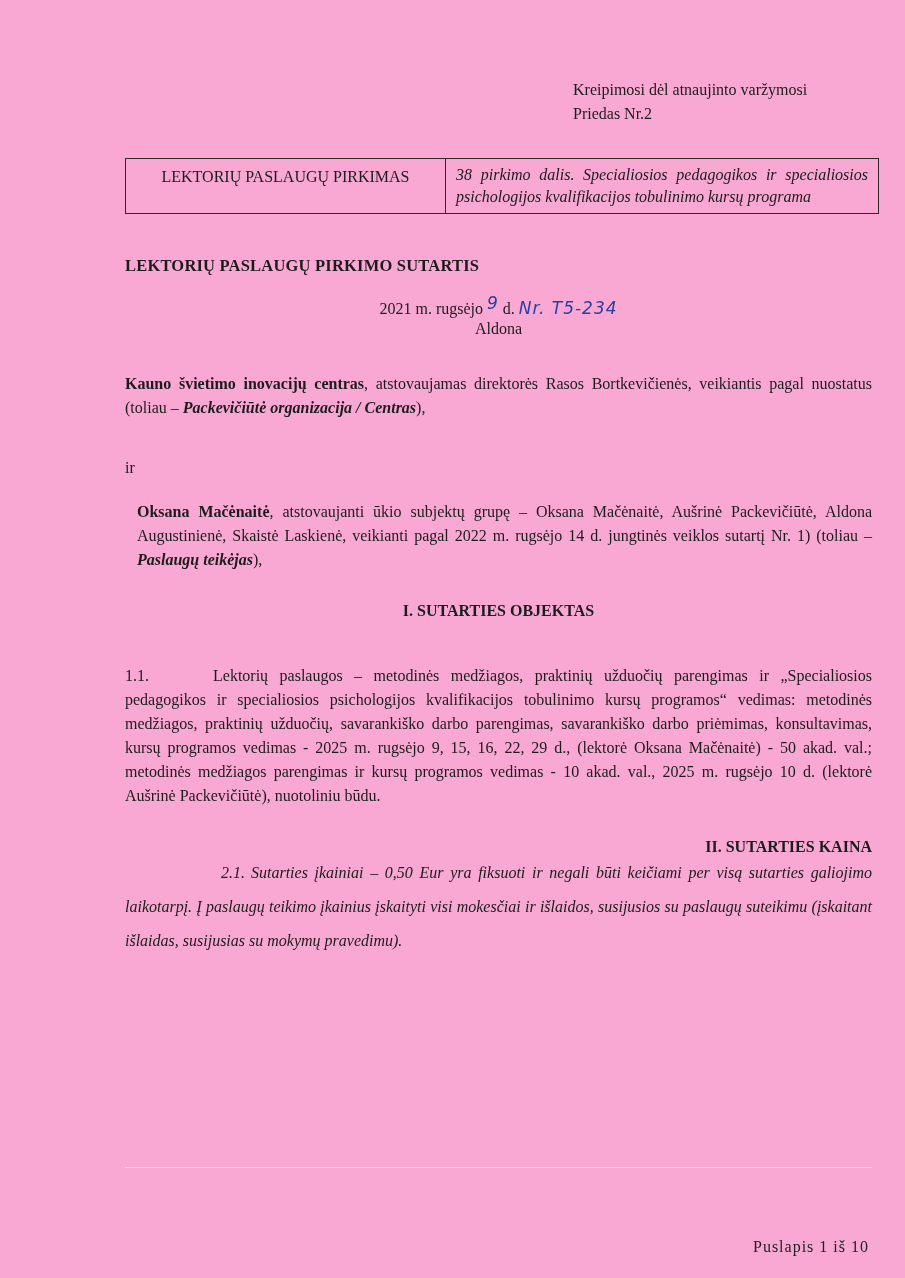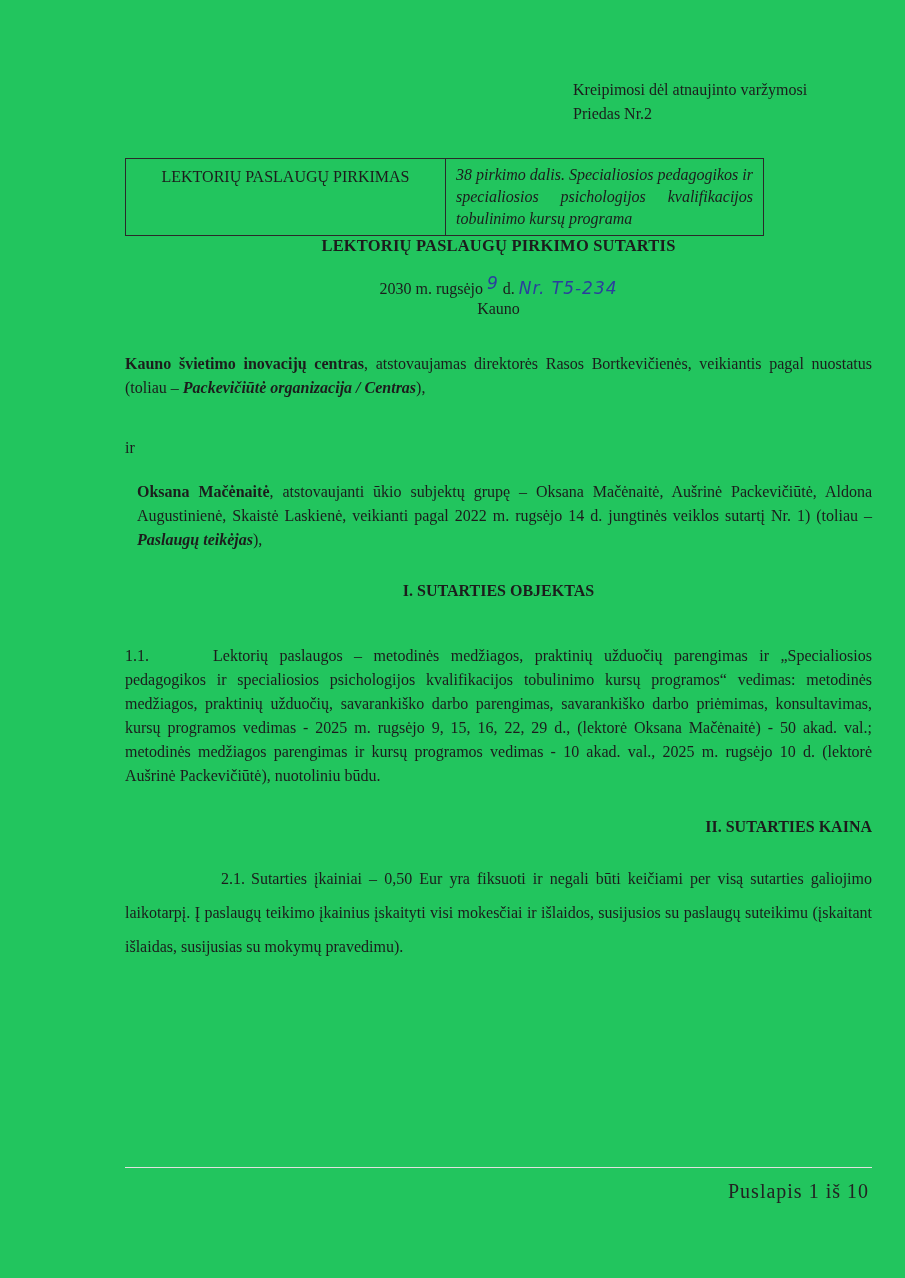--- a/index.html
+++ b/index.html
@@ -2,57 +2,58 @@
 <html><head>
 <meta charset="utf-8">
 <style>
   * { margin: 0; padding: 0; box-sizing: border-box; }
   html, body { background: #ffffff; }
   .page {
     position: relative;
     width: 905px;
     height: 1278px;
     margin: 0 auto;
-    background: #22c55e;
+    background: #f9a8d4;
     color: #1c1c1c;
     font-family: "Liberation Serif", serif;
     font-size: 16px;
     overflow: hidden;
   }
   .content { position: absolute; left: 125px; right: 33px; top: 0; }
 
   .doc-header {
     margin-top: 78px;
     margin-left: 448px;
     line-height: 24px;
   }
 
   .ref-table {
     margin-top: 32px;
-    width: 639px;
+    width: 754px;
     border-collapse: collapse;
   }
   .ref-table td {
     border: 1.5px solid #2a2a2a;
     vertical-align: top;
     padding: 5px 10px;
     line-height: 22px;
   }
   .ref-table .cell-left {
     width: 320px;
     text-align: center;
     padding-top: 7px;
   }
   .ref-table .cell-right {
     font-style: italic;
     text-align: justify;
   }
 
   .doc-title {
-    text-align: center;
+    margin-top: 42px;
+    text-align: left;
     font-weight: bold;
     font-size: 16.5px;
     letter-spacing: 0.2px;
   }
   .date-line {
     margin-top: 22px;
     text-align: center;
   }
   .handwriting {
     color: #2b3e9e;
@@ -81,38 +82,38 @@
     font-size: 16px;
   }
   .heading-1 { margin-top: 30px; }
   .clause-11 { margin-top: 44px; }
   .clause-num {
     display: inline-block;
     width: 88px;
   }
   .heading-2 { margin-top: 30px; text-align: right; }
   .clause-21 {
-    margin-top: 26px;
     line-height: 34px;
     text-indent: 48px;
+    font-style: italic;
   }
   .clause-21 .clause-num { width: auto; margin-right: 6px; }
 
   .footer-rule {
     position: absolute;
     left: 125px;
     right: 33px;
     top: 1167px;
     border-top: 1px solid #e2e2e0;
   }
   .page-footer {
     position: absolute;
     right: 36px;
-    top: 1180px;
-    font-size: 20px;
+    top: 1238px;
+    font-size: 16px;
     letter-spacing: 1px;
     color: #222;
   }
 </style>
 </head>
 <body>
 
 <div class="page">
   <div class="content">
 
@@ -126,27 +127,27 @@
           <tr>
         <td class="cell-left">LEKTORIŲ PASLAUGŲ PIRKIMAS</td>
         <td class="cell-right">38 pirkimo dalis. Specialiosios pedagogikos ir specialiosios psichologijos kvalifikacijos tobulinimo kursų programa</td>
       </tr>
     </tbody>
       </table>
 
     <div class="doc-title">LEKTORIŲ PASLAUGŲ PIRKIMO SUTARTIS</div>
 
     <div class="date-line">
-      <span>2030 m. rugsėjo</span>
+      <span>2021 m. rugsėjo</span>
       <span class="handwriting hw-day">9</span>
       <span>d.</span>
       <span class="handwriting">Nr. T5-234</span>
     </div>
 
-    <div class="city-line">Kauno</div>
+    <div class="city-line">Aldona</div>
 
     <p class="para party1">
       <span class="bold">Kauno švietimo inovacijų centras</span><span>, atstovaujamas direktorės Rasos Bortkevičienės, veikiantis pagal nuostatus (toliau – </span><span class="bolditalic">Packevičiūtė organizacija / Centras</span><span>),</span>
     </p>
 
     <p class="para conj">ir</p>
 
     <p class="para party2">
       <span class="bold">Oksana Mačėnaitė</span><span>, atstovaujanti ūkio subjektų grupę – Oksana Mačėnaitė, Aušrinė Packevičiūtė, Aldona Augustinienė, Skaistė Laskienė, veikianti pagal 2022 m. rugsėjo 14 d. jungtinės veiklos sutartį Nr. 1) (toliau – </span><span class="bolditalic">Paslaugų teikėjas</span><span>),</span>
     </p>

